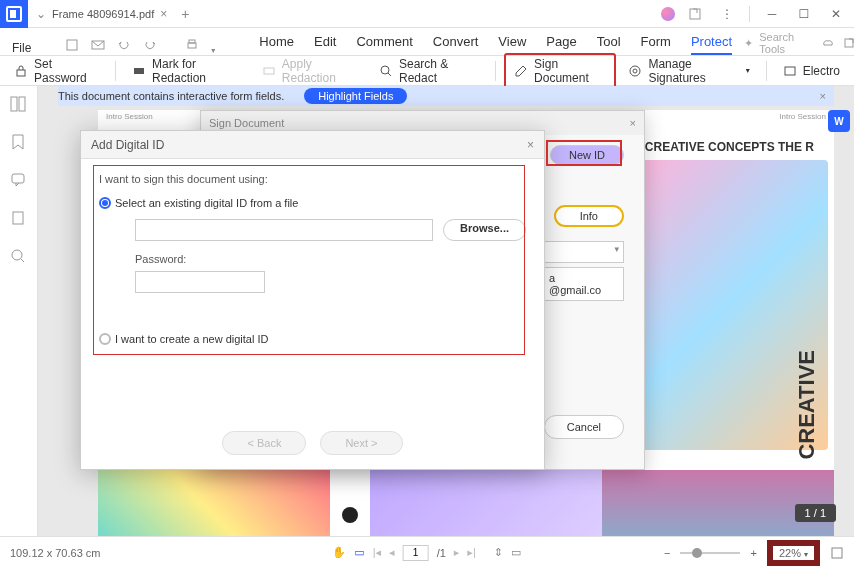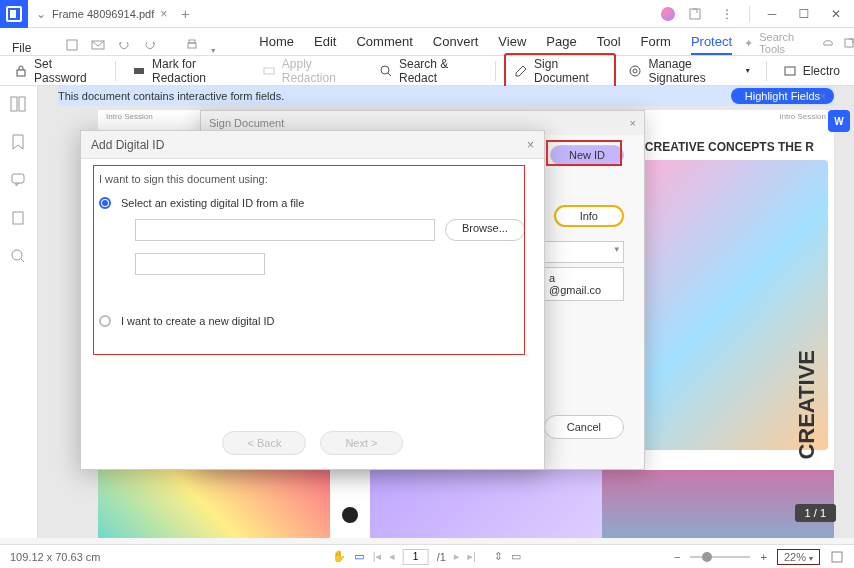--- a/index.html
+++ b/index.html
@@ -35,74 +35,74 @@
   .ribbon-sep { width: 1px; height: 20px; background: #ddd; margin: 0 4px; }
   .ribbon-icon { width: 14px; height: 14px; display: flex; align-items: center; justify-content: center; }
   .sign-highlight { border: 2px solid #d32f2f; padding: 2px 8px; }
 
   
   .left-sidebar { position: absolute; top: 86px; left: 0; width: 38px; bottom: 30px; background: #fff; border-right: 1px solid #e0e0e0; display: flex; flex-direction: column; align-items: center; padding-top: 10px; gap: 20px; }
   .side-icon { width: 18px; height: 18px; color: #888; }
 
   
   .doc-area { position: absolute; top: 86px; left: 38px; right: 0; bottom: 30px; background: #e8e8e8; overflow: hidden; }
-  .form-banner { position: absolute; top: 0; left: 20px; right: 20px; height: 20px; background: #d6e4ff; display: flex; align-items: center; justify-content: space-between; gap: 20px; font-size: 11px; color: #333; }
+  .form-banner { position: absolute; top: 0; left: 20px; right: 20px; height: 20px; background: #d6e4ff; display: flex; align-items: center; justify-content: flex-start; gap: 20px; font-size: 11px; color: #333; }
   .highlight-btn { background: #2962ff; color: #fff; padding: 2px 14px; border-radius: 10px; font-size: 11px; }
   .banner-close { position: absolute; right: 8px; color: #888; }
 
   .doc-bg { position: absolute; top: 24px; left: 60px; right: 20px; height: 440px; background: #fff; }
   .doc-header { position: absolute; top: 0; left: 0; right: 0; height: 16px; font-size: 8px; color: #999; padding: 2px 8px; display: flex; justify-content: space-between; }
   .doc-title { position: absolute; top: 30px; right: 20px; font-weight: bold; font-size: 12px; }
   .doc-gradient { position: absolute; top: 50px; left: 530px; width: 200px; height: 290px; background: linear-gradient(135deg, #ffb3d9 0%, #a3e0ff 50%, #ffcc99 100%); border-radius: 4px; }
   .cepts-text { position: absolute; top: 260px; left: 480px; font-weight: bold; font-size: 20px; }
   .creative-text { position: absolute; top: 240px; right: 14px; font-weight: bold; font-size: 22px; writing-mode: vertical-rl; text-orientation: mixed; transform: rotate(180deg); }
   .bot-strip { position: absolute; top: 360px; left: 0; right: 0; height: 90px; display: flex; }
   .strip1 { flex:1; background: linear-gradient(45deg,#5bd6d6,#ffee88,#ff7788); }
   .strip2 { width: 40px; background: #fff; display:flex;align-items:center;justify-content:center; }
   .strip3 { flex:1; background: linear-gradient(135deg,#c0a8ff,#e0d0ff); }
   .strip4 { flex:1; background: linear-gradient(180deg,#c878aa,#7cb8d6); }
 
   .page-badge { position: absolute; bottom: 46px; right: 18px; background: #444; color: #fff; padding: 3px 10px; border-radius: 3px; font-size: 11px; }
   .word-badge { position: absolute; top: 110px; right: 4px; width: 22px; height: 22px; background: #2962ff; color: #fff; border-radius: 4px; display: flex; align-items: center; justify-content: center; font-size: 10px; font-weight: bold; }
 
   
-  .statusbar { position: absolute; bottom: 0; left: 0; right: 0; height: 24px; background: #fff; border-top: 1px solid #e0e0e0; display: flex; align-items: center; padding: 0 10px; font-size: 11px; color: #666; gap: 10px; }
+  .statusbar { position: absolute; bottom: 0; left: 0; right: 0; height: 32px; background: #fff; border-top: 1px solid #e0e0e0; display: flex; align-items: center; padding: 0 10px; font-size: 11px; color: #666; gap: 10px; }
   .status-center { position: absolute; left: 50%; transform: translateX(-50%); display: flex; align-items: center; gap: 8px; }
   .page-input { width: 26px; height: 16px; border: 1px solid #ccc; text-align: center; font-size: 10px; }
   .status-right { margin-left: auto; display: flex; align-items: center; gap: 10px; }
   .zoom-slider { width: 60px; height: 2px; background: #ccc; position: relative; }
   .zoom-thumb { position: absolute; left: 20%; top: -4px; width: 10px; height: 10px; border-radius: 50%; background: #999; }
-  .zoom-box { border: 1px solid #7f1d1d; padding: 1px 6px; }
+  .zoom-box { border: 6px solid #7f1d1d; padding: 1px 6px; }
 
   
   .sign-dialog { position: absolute; top: 110px; left: 200px; width: 445px; height: 360px; background: #f8f8f8; border: 1px solid #ccc; box-shadow: 0 4px 20px rgba(0,0,0,0.2); }
   .sign-titlebar { height: 24px; background: #f0f0f0; display: flex; align-items: center; padding: 0 8px; font-size: 11px; color: #888; }
   .sign-close { margin-left: auto; color: #888; }
   .newid-btn { position: absolute; top: 34px; right: 20px; border: 1px solid #ccc; border-radius: 12px; padding: 3px 18px; font-size: 11px; background: #c4b5fd; }
   .newid-highlight { position: absolute; top: 140px; left: 546px; width: 76px; height: 26px; border: 2px solid #d32f2f; z-index: 20; }
   .info-btn { position: absolute; top: 94px; right: 20px; border: 2px solid #eab308; border-radius: 12px; padding: 3px 24px; font-size: 11px; background: #fff; }
   .dropdown { position: absolute; top: 130px; right: 20px; width: 80px; height: 22px; border: 1px solid #ccc; background: #fff; }
   .email-box { position: absolute; top: 156px; right: 20px; width: 80px; border: 1px solid #ccc; background: #fff; padding: 4px; font-size: 11px; }
   .cancel-btn { position: absolute; bottom: 30px; right: 20px; border: 1px solid #ccc; border-radius: 14px; padding: 5px 22px; font-size: 11px; background: #fff; }
 
   
   .digid-dialog { position: absolute; top: 130px; left: 80px; width: 465px; height: 340px; background: #fff; border: 1px solid #ccc; box-shadow: 0 4px 24px rgba(0,0,0,0.25); z-index: 10; }
   .digid-titlebar { height: 28px; background: #f4f4f4; display: flex; align-items: center; padding: 0 10px; font-size: 12px; color: #555; border-bottom: 1px solid #e0e0e0; }
   .digid-close { margin-left: auto; color: #888; cursor: pointer; }
   .digid-body { padding: 14px 18px; position: relative; }
   .digid-redbox { position: absolute; top: 6px; left: 12px; width: 432px; height: 190px; border: 1px solid #d32f2f; pointer-events: none; }
   .digid-prompt { font-size: 11px; color: #555; margin-bottom: 12px; }
-  .radio-row { display: flex; align-items: center; gap: 10px; margin-bottom: 10px; }
+  .radio-row { display: flex; align-items: center; gap: 4px; margin-bottom: 10px; }
   .radio { width: 12px; height: 12px; border: 2px solid #2962ff; border-radius: 50%; display: flex; align-items: center; justify-content: center; }
   .radio.checked::after { content: ""; width: 6px; height: 6px; background: #2962ff; border-radius: 50%; }
   .radio.unchecked { border-color: #bbb; }
   .radio-label { font-size: 11px; color: #333; }
   .file-row { display: flex; gap: 10px; margin-left: 36px; margin-bottom: 12px; }
   .file-input { width: 300px; height: 22px; border: 1px solid #ccc; background: #fff; }
-  .browse-btn { border: 1px solid #ccc; border-radius: 12px; padding: 2px 16px; font-size: 11px; background: #fff; }
+  .browse-btn { border: 1px solid #ccc; border-radius: 12px; padding: 2px 16px; font-size: 11px; background: #fff; font-weight: bold; }
   .pwd-label { margin-left: 36px; font-size: 11px; color: #555; margin-bottom: 6px; }
   .pwd-input { margin-left: 36px; width: 130px; height: 22px; border: 1px solid #ccc; }
   .create-row { margin-top: 40px; }
   .digid-footer { position: absolute; bottom: 14px; left: 0; right: 0; display: flex; justify-content: center; gap: 14px; }
   .nav-btn { border: 1px solid #e0e0e0; background: #f4f4f4; color: #bbb; border-radius: 14px; padding: 5px 24px; font-size: 11px; }
 
   svg { display: block; }
 </style>
 </head>
 <body>
@@ -351,20 +351,21 @@
     <div class="digid-redbox"></div>
     <div class="digid-prompt">I want to sign this document using:</div>
     <div class="radio-row">
       <div class="radio checked"></div>
       <span class="radio-label">Select an existing digital ID from a file</span>
     </div>
     <div class="file-row">
       <div class="file-input"></div>
       <div class="browse-btn">Browse...</div>
     </div>
+    <div class="pwd-label">Password:</div>
     <div class="pwd-input"></div>
     <div class="radio-row create-row">
       <div class="radio unchecked"></div>
       <span class="radio-label">I want to create a new digital ID</span>
     </div>
   </div>
   <div class="digid-footer">
     <div class="nav-btn">&lt; Back</div>
     <div class="nav-btn">Next &gt;</div>
   </div>

